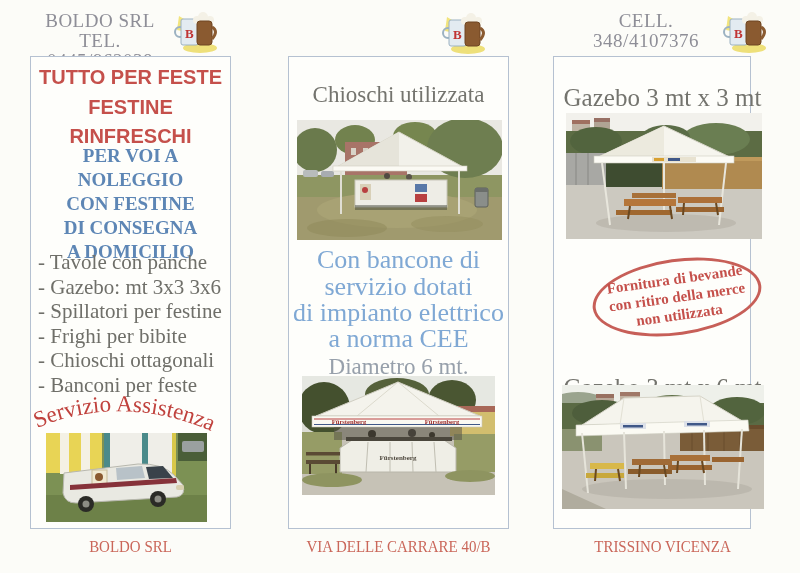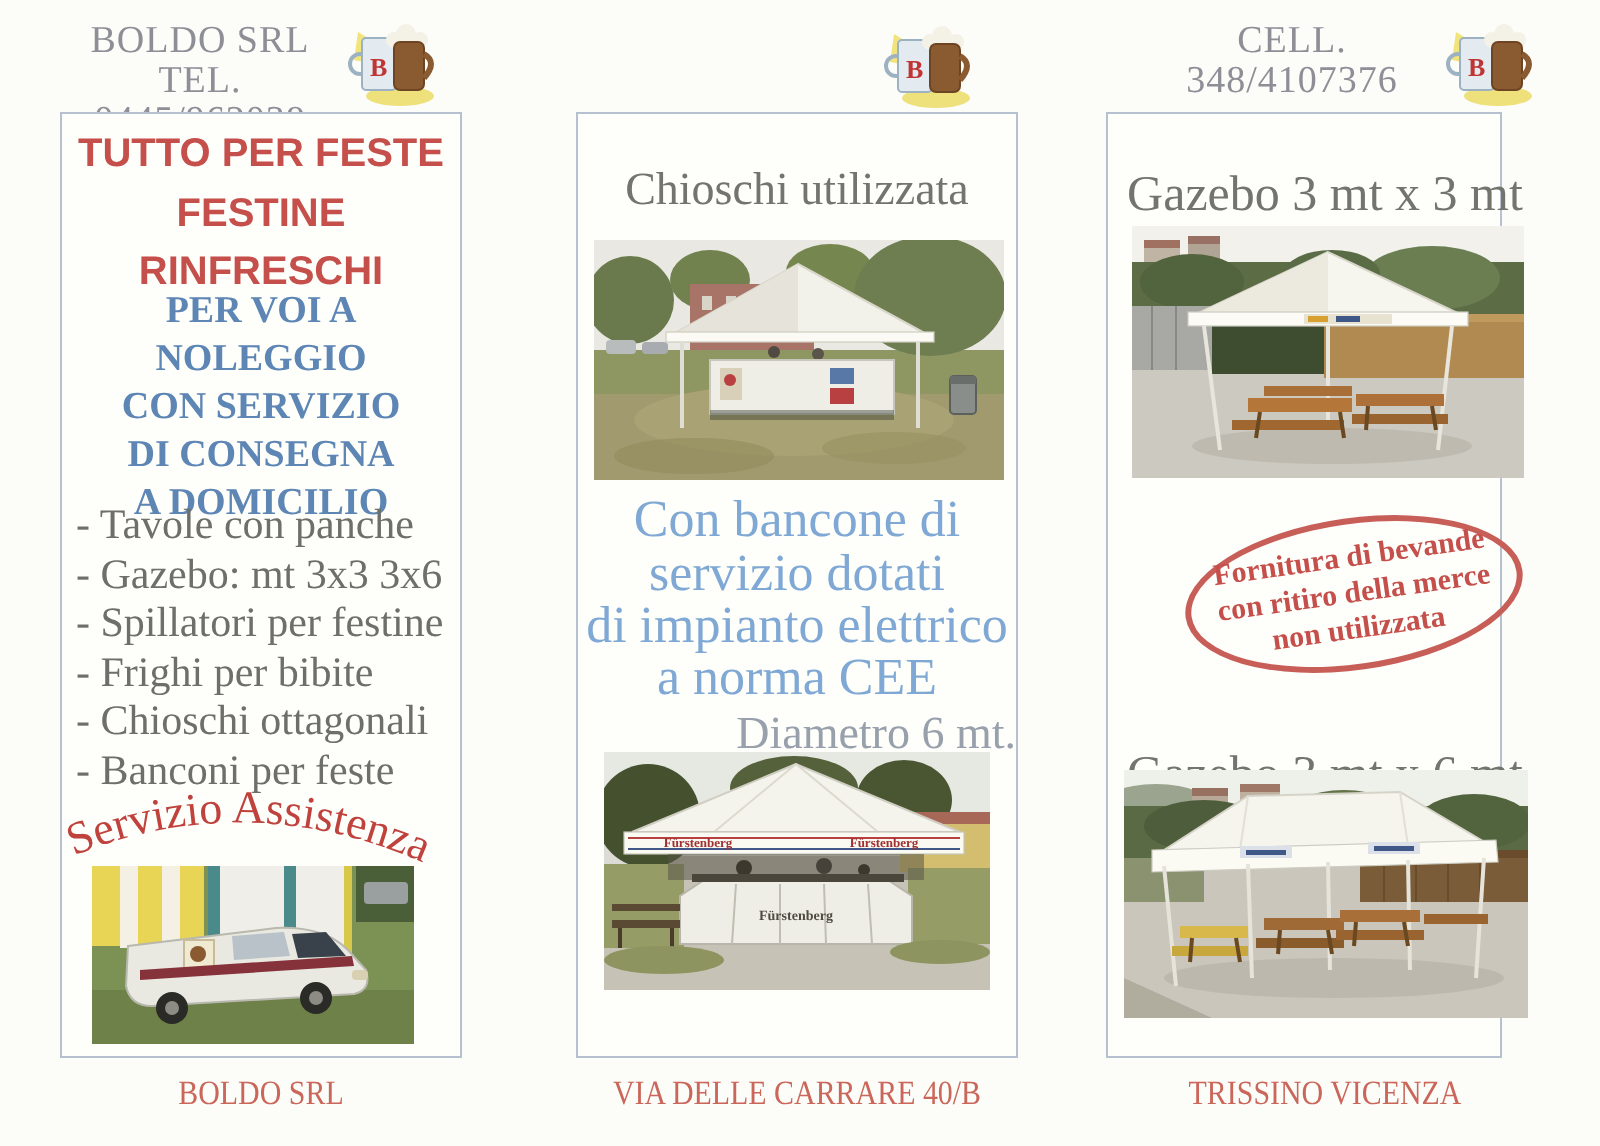--- a/index.html
+++ b/index.html
@@ -92,21 +92,21 @@
   </svg>
 </div>
 
 <div id="panel-left" class="panel">
   <div class="abs red-title" style="left:0; top:5px; width:199px;">TUTTO PER FESTE</div>
   <div class="abs red-title" style="left:0; top:35px; width:199px;">FESTINE</div>
   <div class="abs red-title" style="left:0; top:64px; width:199px;">RINFRESCHI</div>
 
   <div class="abs blue-sub" style="left:0; top:87px;  width:199px;">PER VOI A</div>
   <div class="abs blue-sub" style="left:0; top:111px; width:199px;">NOLEGGIO</div>
-  <div class="abs blue-sub" style="left:0; top:135px; width:199px;">CON SERVIZIO</div>
+  <div class="abs blue-sub" style="left:0; top:135px; width:199px;">CON FESTINE</div>
   <div class="abs blue-sub" style="left:0; top:159px; width:199px;">DI CONSEGNA</div>
   <div class="abs blue-sub" style="left:0; top:183px; width:199px;">A DOMICILIO</div>
 
   <div class="abs gray-list" style="left:0; top:193px; width:199px;">
     <div>- Tavole con panche</div>
     <div>- Gazebo: mt 3x3 3x6</div>
     <div>- Spillatori per festine</div>
     <div>- Frighi per bibite</div>
     <div>- Chioschi ottagonali</div>
     <div>- Banconi per feste</div>
@@ -189,21 +189,21 @@
       <rect x="58" y="85" width="92" height="5" fill="#3a3e34" opacity=".45"></rect>
       <rect x="178" y="68" width="13" height="19" rx="2" fill="#8a8e8a" stroke="#5c605c"></rect>
       <rect x="178" y="68" width="13" height="4" fill="#6a6e6a"></rect>
     </svg>
   </div>
 
   <div class="abs lblue-body" style="left:0; top:190px; width:219px;">Con bancone di</div>
   <div class="abs lblue-body" style="left:0; top:217px; width:219px;">servizio dotati</div>
   <div class="abs lblue-body" style="left:0; top:243px; width:219px;">di impianto elettrico</div>
   <div class="abs lblue-body" style="left:0; top:269px; width:219px;">a norma CEE</div>
-  <div class="abs diam" style="left:0; top:297px; width:219px;text-align:right;">Diametro 6 mt.</div>
+  <div class="abs diam" style="left:0; top:297px; width:219px;">Diametro 6 mt.</div>
 
   <div class="abs photo" style="left:13px; top:319px; width:193px; height:119px;">
     <svg width="193" height="119" viewBox="0 0 193 119">
       <rect width="193" height="119" fill="#c6c2b6"></rect>
       <rect width="193" height="52" fill="#e6e8e2"></rect>
       <rect x="0" y="30" width="28" height="26" fill="#dcdcd4"></rect>
       <rect x="4" y="36" width="6" height="8" fill="#6a6a62"></rect>
         <rect x="16" y="36" width="6" height="8" fill="#6a6a62"></rect>
       <ellipse cx="22" cy="32" rx="26" ry="26" fill="#44502e"></ellipse>
       <ellipse cx="95" cy="18" rx="32" ry="16" fill="#55613a"></ellipse>

